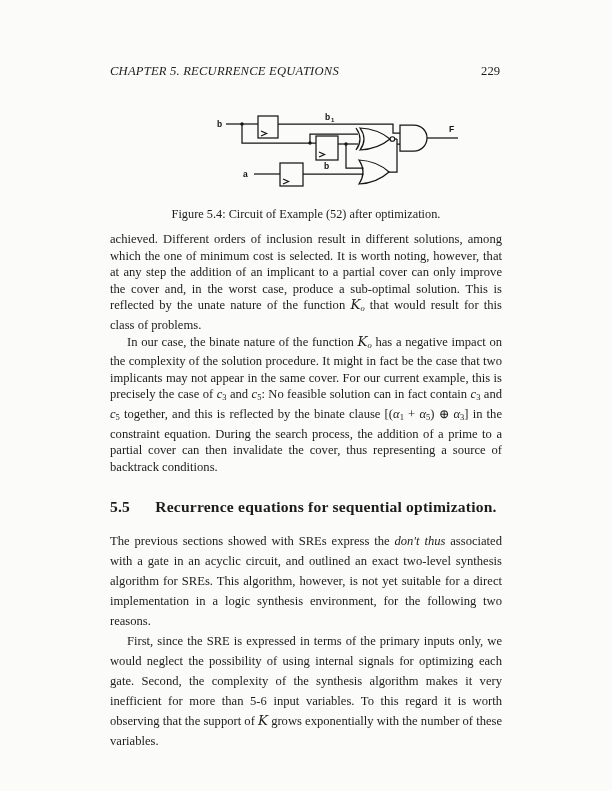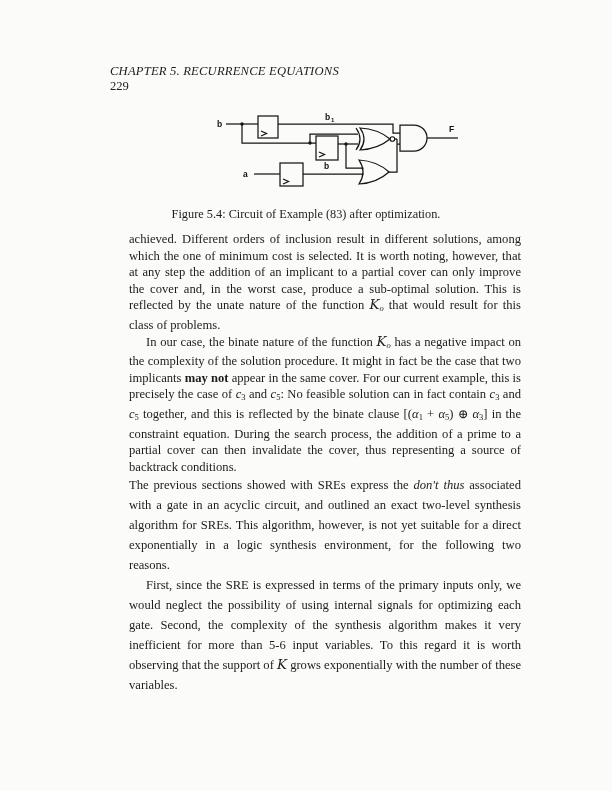--- a/index.html
+++ b/index.html
@@ -10,21 +10,20 @@
     color:#1c1c1c;
     position:relative;
     -webkit-font-smoothing:antialiased;
   }
   .page{position:absolute;inset:0;overflow:hidden;}
 
   .header{
     position:absolute;left:110px;top:64px;width:390px;
     display:flex;justify-content:space-between;align-items:baseline;
     font-size:12.6px;
-    flex-direction:column;
   }
   .header .chap{font-style:italic;letter-spacing:.2px;}
   .header .pnum{font-style:normal;}
 
   svg.circuit{position:absolute;left:180px;top:103px;width:290px;height:100px;}
   svg.circuit path, svg.circuit rect, svg.circuit line, svg.circuit polyline{
     fill:none;stroke:#151515;stroke-width:1.25;
   }
   svg.circuit circle.dot{fill:#151515;stroke:none;}
   svg.circuit circle.bubble{fill:#fbfbf9;stroke:#151515;stroke-width:1.1;}
@@ -36,36 +35,35 @@
   svg.circuit text.tiny{font-size:6px;}
 
   .caption{
     position:absolute;left:0;top:207px;width:612px;
     text-align:center;font-size:12.3px;
   }
 
   .body-text{
     position:absolute;left:110px;top:231px;width:392px;
     text-align:justify;
-    margin-left:19px;
   }
   .body-text p{margin:0;font-size:12.6px;}
   .p1,.p2{line-height:16.6px;}
   .p3,.p4,.p5{line-height:20px;}
   .indent{text-indent:17px;}
 
   h2.sec{
     margin:23px 0 15px 0;
     font-size:15.6px;font-weight:bold;
     text-align:left;text-indent:0;
     letter-spacing:.2px;
   }
   h2.sec .secnum{margin-right:21px;}
 
-  .b{font-weight:bold;}
+  .b{font-weight:normal;}
   .i{font-style:italic;}
   .sb{font-size:8.5px;vertical-align:-2px;}
   .cal{font-style:italic;font-family:"DejaVu Serif",serif;font-size:1.06em;}
 </style>
 </head>
 <body>
 
 <div class="page">
 
   <div class="header">
@@ -132,22 +130,26 @@
     </g>
 
     <text x="37" y="24">b</text>
     <text x="63" y="74">a</text>
     <text x="145" y="17">b</text>
     <text x="151" y="18.5" class="tiny">1</text>
     <text x="144" y="66">b</text>
     <text x="269" y="29">F</text>
   </svg>
 
-  <div class="caption">Figure 5.4: Circuit of Example (83) after optimization.</div>
+  <div class="caption">Figure 5.4: Circuit of Example (52) after optimization.</div>
 
   <div class="body-text">
     <p class="p1"><span>achieved.  Different orders of inclusion result in different solutions, among which the one of minimum cost is selected.  It is worth noting, however, that at any step the addition of an implicant to a partial cover can only improve the cover and, in the worst case, produce a sub-optimal solution.  This is reflected by the unate nature of the function </span><span class="cal">K</span><span class="i sb">o</span><span> that would result for this class of problems.</span></p>
     <p class="p2 indent"><span>In our case, the binate nature of the function </span><span class="cal">K</span><span class="i sb">o</span><span> has a negative impact on the complexity of the solution procedure. It might in fact be the case that two implicants </span><span class="b">may not</span><span> appear in the same cover. For our current example, this is precisely the case of </span><span class="i">c</span><span class="sb">3</span><span> and </span><span class="i">c</span><span class="sb">5</span><span>: No feasible solution can in fact contain </span><span class="i">c</span><span class="sb">3</span><span> and </span><span class="i">c</span><span class="sb">5</span><span> together, and this is reflected by the binate clause [(</span><span class="i">α</span><span class="sb">1</span><span> + </span><span class="i">α</span><span class="sb">5</span><span>) ⊕ </span><span class="i">α</span><span class="sb">3</span><span>] in the constraint equation. During the search process, the addition of a prime to a partial cover can then invalidate the cover, thus representing a source of backtrack conditions.</span></p>
-    <p class="p3"><span>The previous sections showed with SREs express the </span><span class="i">don't thus</span><span>  associated with a gate in an acyclic circuit, and outlined an exact two-level synthesis algorithm for SREs. This algorithm, however, is not yet suitable for a direct exponentially in a logic synthesis environment, for the following two reasons.</span></p>
+    <h2 class="sec">
+      <span class="secnum">5.5</span>
+      <span>Recurrence equations for sequential optimization.</span>
+    </h2>
+    <p class="p3"><span>The previous sections showed with SREs express the </span><span class="i">don't thus</span><span>  associated with a gate in an acyclic circuit, and outlined an exact two-level synthesis algorithm for SREs. This algorithm, however, is not yet suitable for a direct implementation in a logic synthesis environment, for the following two reasons.</span></p>
     <p class="p4 indent"><span>First, since the SRE is expressed in terms of the primary inputs only, we would neglect the possibility of using internal signals for optimizing each gate. Second, the complexity of the synthesis algorithm makes it very inefficient for more than 5-6 input variables. To this regard it is worth observing that the support of </span><span class="cal">K</span><span> grows exponentially with the number of these variables.</span></p>
   </div>
 
 </div>
 
 </body></html>

